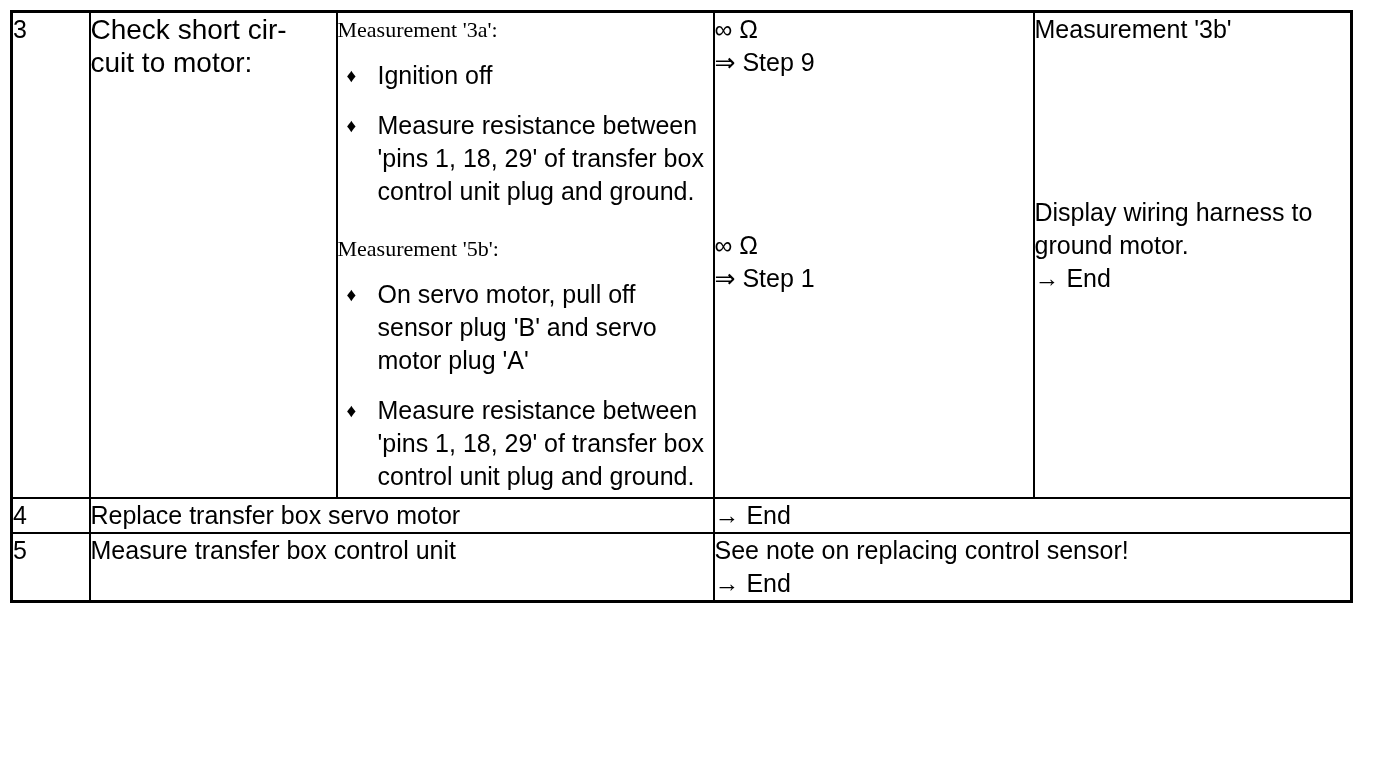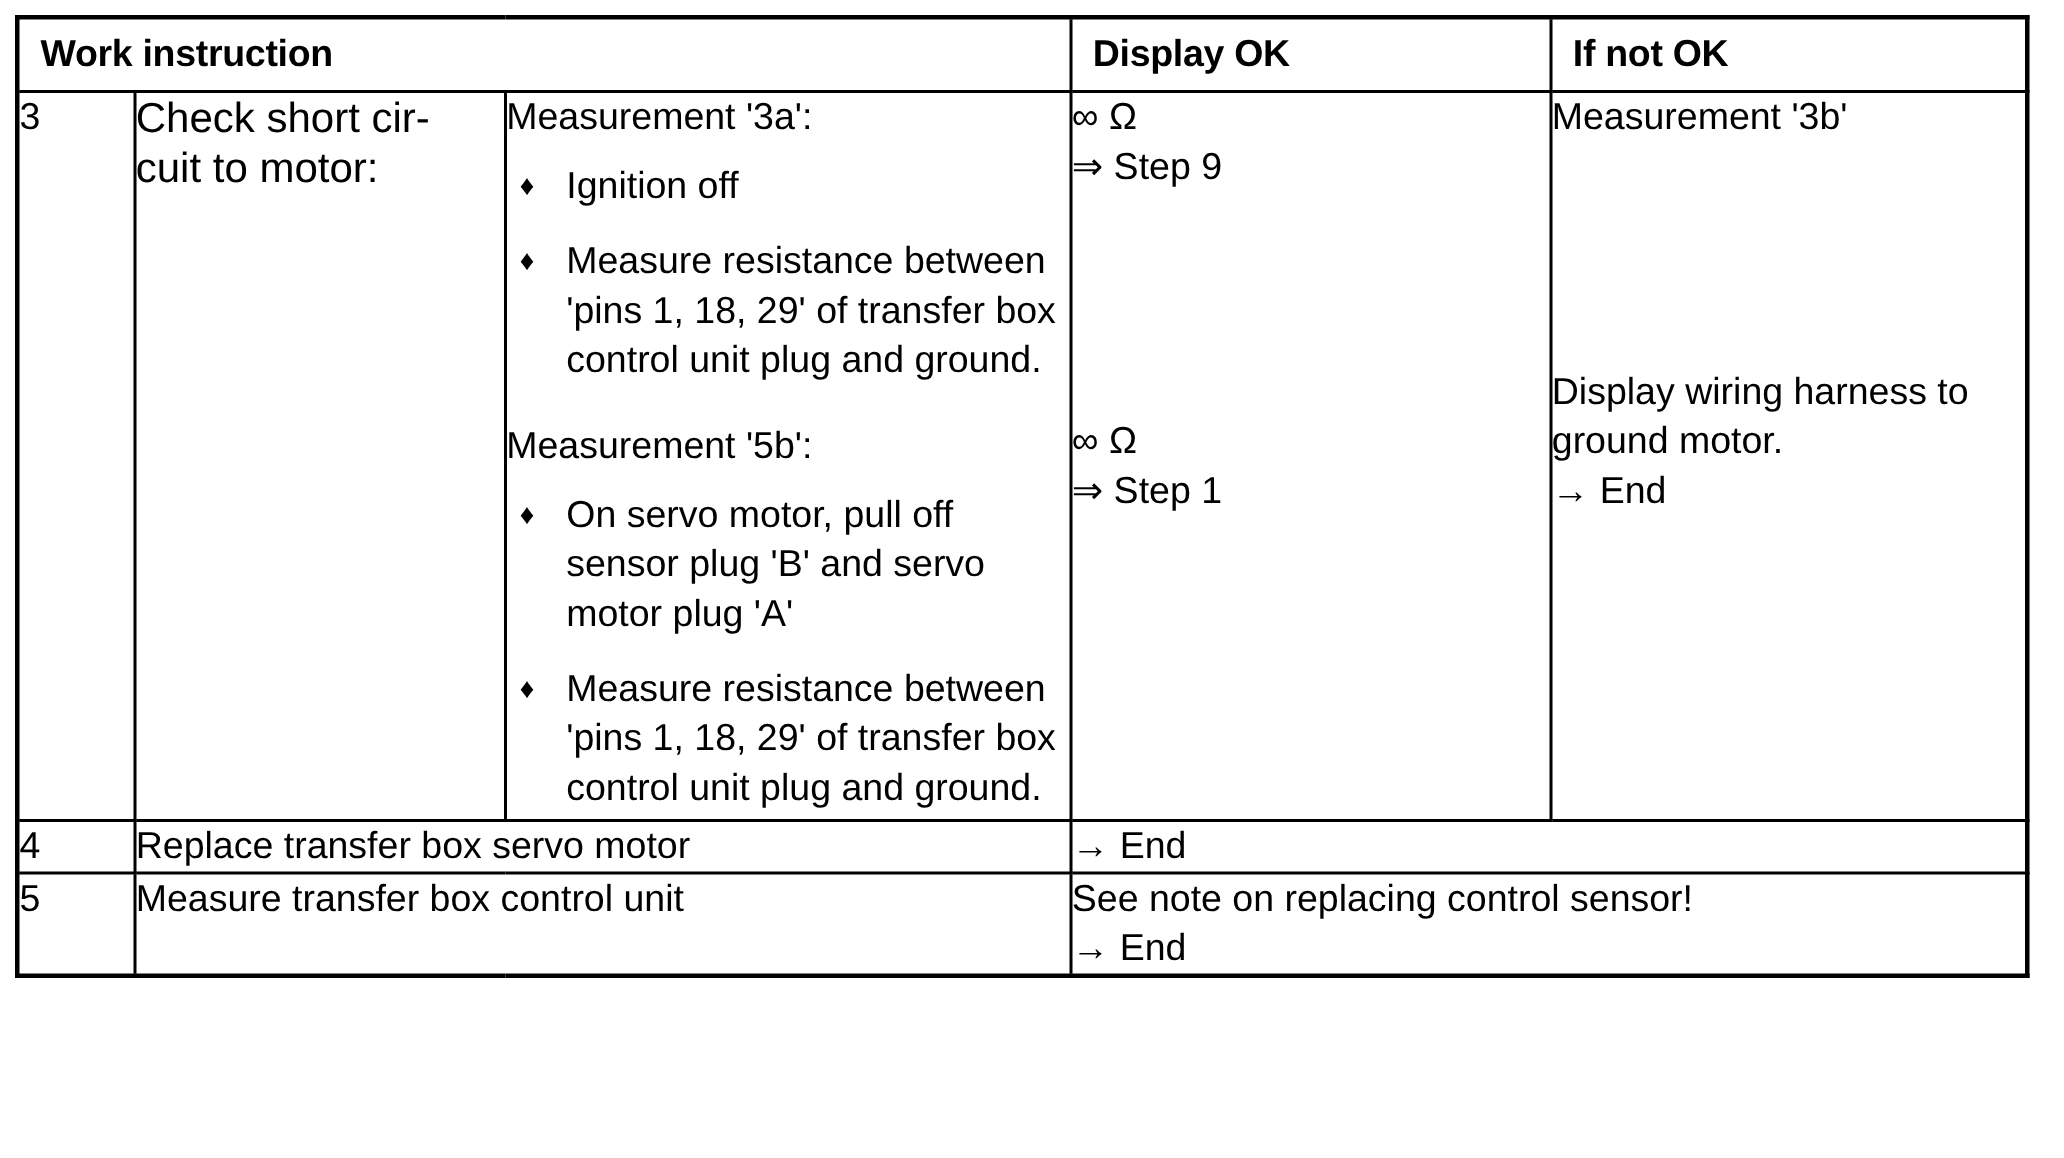--- a/index.html
+++ b/index.html
@@ -74,24 +74,25 @@
     padding: 9px 10px 12px 14px;
   }
   td.num {
     font-size: 25px;
     line-height: 33px;
     padding: 9px 0 12px 14px;
     white-space: nowrap;
   }
 
   .meas-title {
-    font-size: 25px;
+    font-size: 22px;
     line-height: 33px;
     margin: 0;
     white-space: nowrap;
+    font-family: Liberation Serif, serif;
   }
 
   ul.bullets {
     list-style: none;
     margin: 13px 0 24px 0;
     padding: 0;
   }
   ul.bullets.last { margin-bottom: 4px; }
   ul.bullets li {
     position: relative;
@@ -124,25 +125,20 @@
   <table class="wi">
     <colgroup>
       <col class="c-num">
       <col class="c-task">
       <col class="c-meas">
       <col class="c-ok">
       <col class="c-notok">
     </colgroup>
 
     <tbody>
-        <tr class="head">
-      <th colspan="3">Work instruction</th>
-      <th>Display OK</th>
-      <th>If not OK</th>
-    </tr>
 
     <tr>
 
       <td class="num">3</td>
 
       <td class="cell">
         <div class="task-text">Check short cir-</div>
         <div class="task-text">cuit to motor:</div>
       </td>
 

